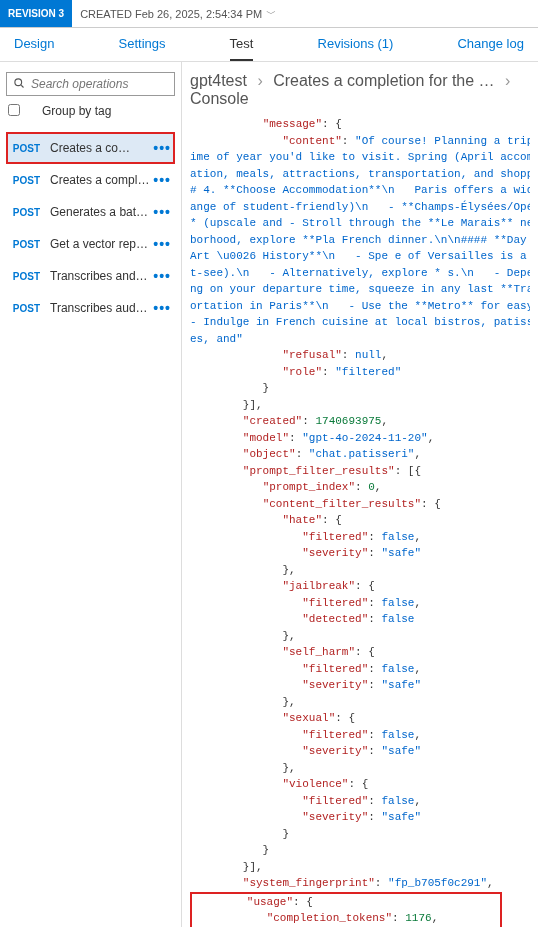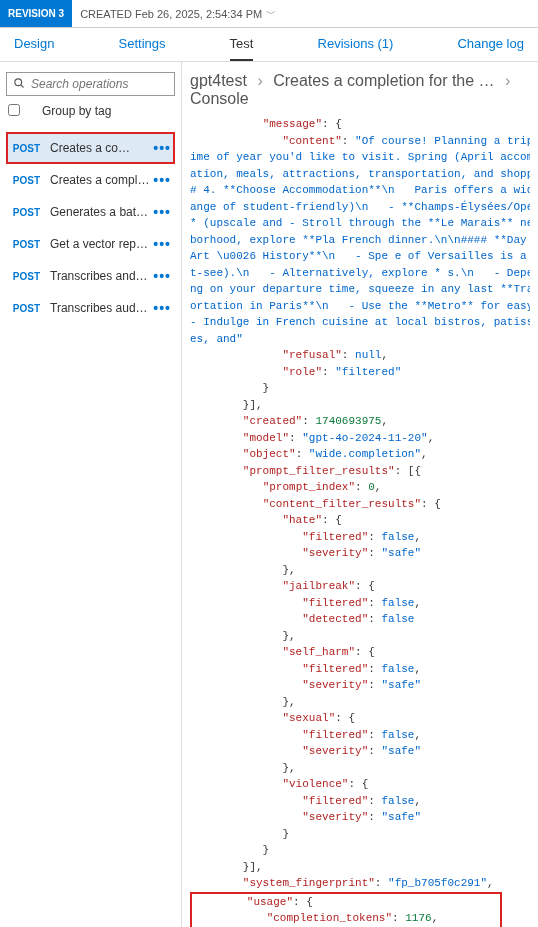--- a/index.html
+++ b/index.html
@@ -149,21 +149,21 @@
 ng on your departure time, squeeze in any last **Transp
 ortation in Paris**\n   - Use the **Metro** for easy a 
 - Indulge in French cuisine at local bistros, patisseri
 es, and</span>"</span>
               <span class="k">"refusal"</span>: <span class="b">null</span>,
               <span class="k">"role"</span>: <span class="s">"<span>filtered</span>"</span>
            }
         }],
         <span class="k">"created"</span>: <span class="n">1740693975</span>,
         <span class="k">"model"</span>: <span class="s">"<span>gpt-4o-2024-11-20</span>"</span>,
-        <span class="k">"object"</span>: <span class="s">"<span>wide.completion</span>"</span>,
+        <span class="k">"object"</span>: <span class="s">"<span>chat.patisseri</span>"</span>,
         <span class="k">"prompt_filter_results"</span>: [{
            <span class="k">"prompt_index"</span>: <span class="n">0</span>,
            <span class="k">"content_filter_results"</span>: {
               <span class="k">"hate"</span>: {
                  <span class="k">"filtered"</span>: <span class="b">false</span>,
                  <span class="k">"severity"</span>: <span class="s">"<span>safe</span>"</span>
               },
               <span class="k">"jailbreak"</span>: {
                  <span class="k">"filtered"</span>: <span class="b">false</span>,
                  <span class="k">"detected"</span>: <span class="b">false</span>

